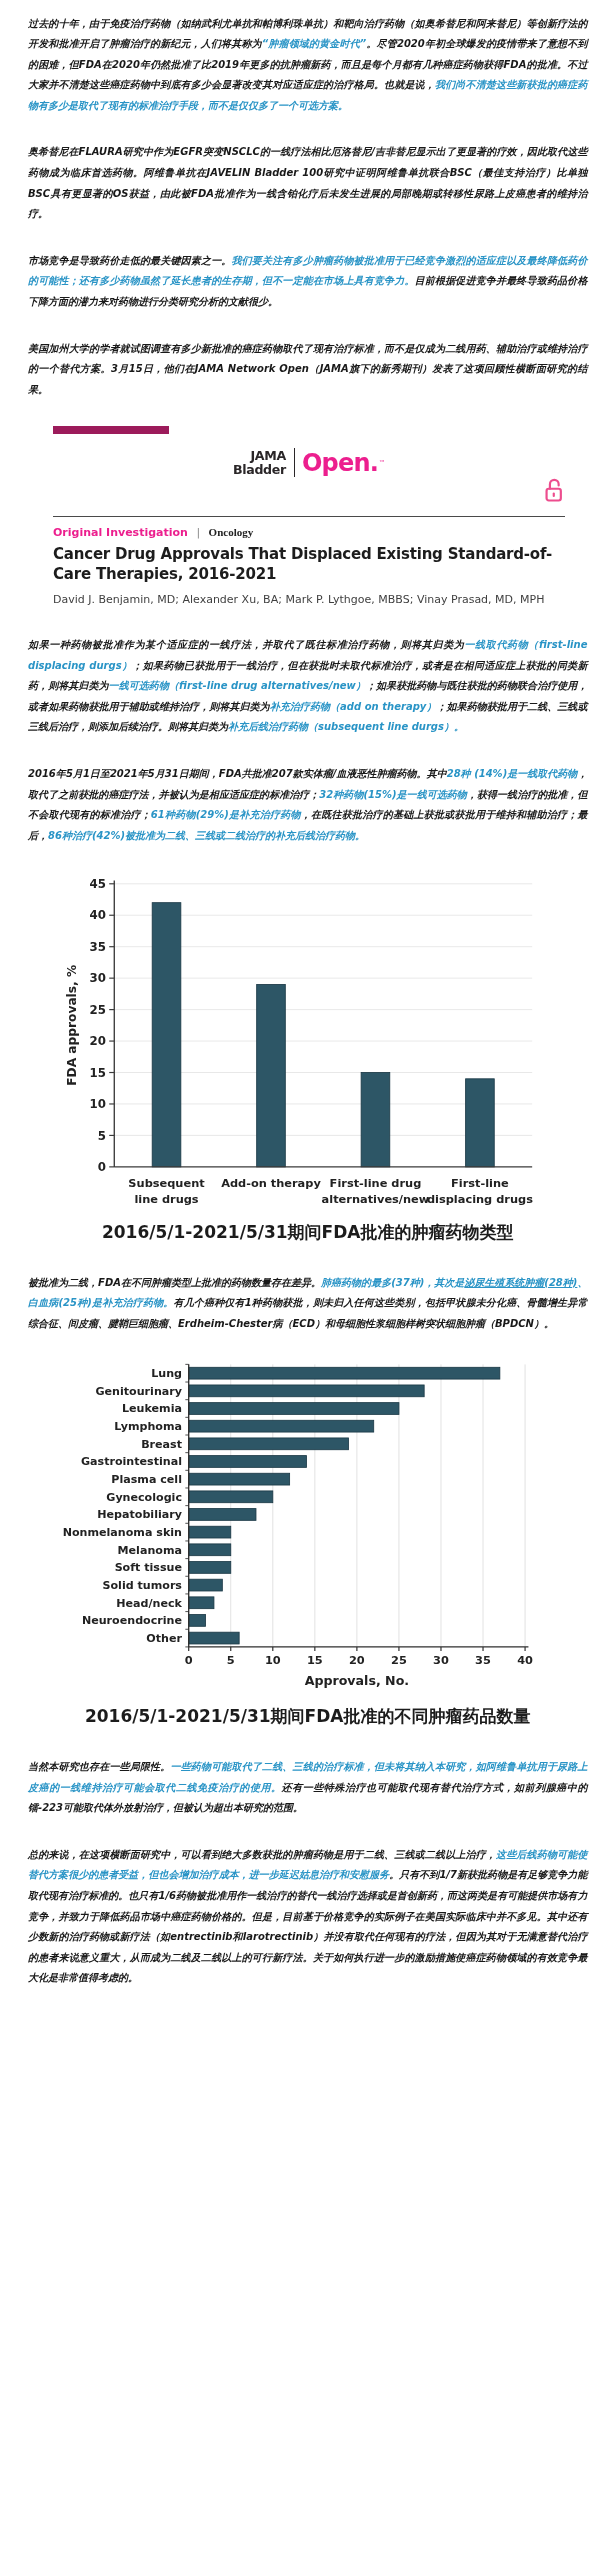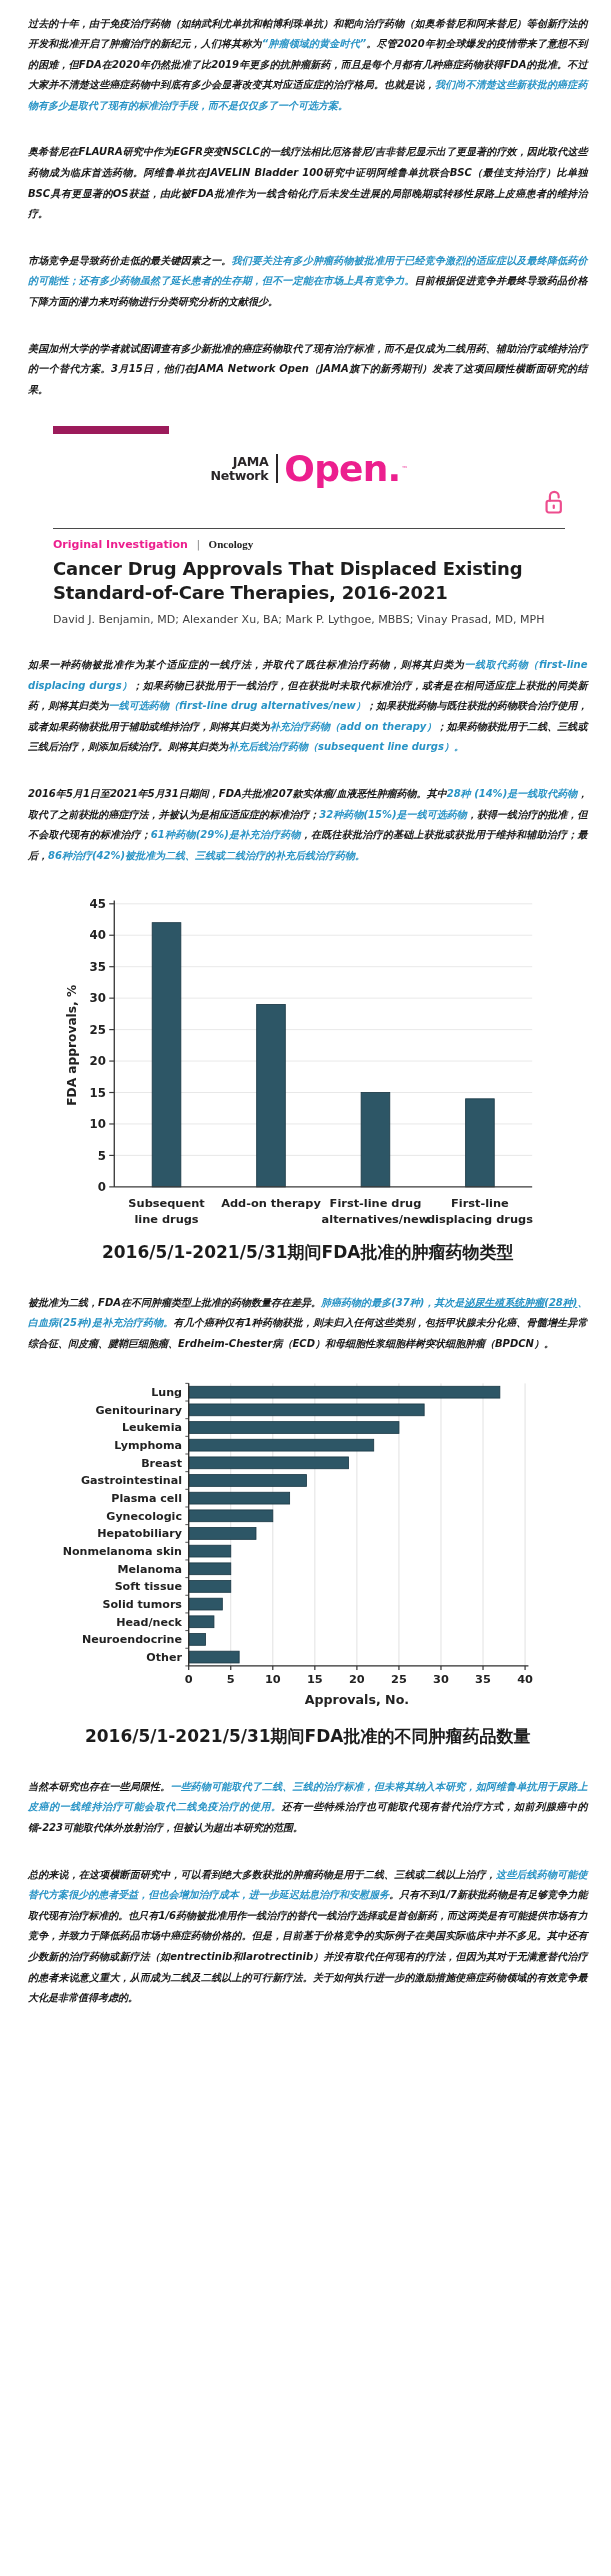--- a/index.html
+++ b/index.html
@@ -8,29 +8,29 @@
   .para{font-size:10px;line-height:2.06;color:#191919;text-align:justify;margin:0 0 26px 0;font-weight:600;font-style:italic;}
   .para .hl{color:#2994c6;font-weight:700;}
   .para .hl-u{text-decoration:underline;}
   
   .jama-card{margin:3.4px 22px 29px 25px;}
   .jama-topbar{width:116px;height:7.6px;background:#9c1b5b;margin-bottom:14.3px;}
   .jama-logo-row{display:flex;align-items:center;flex-direction:column;}
   .jama-logo{display:flex;align-items:center;}
   .jama-logo-stack span{display:block;text-align:right;font-size:12.6px;line-height:1.06;color:#2a2628;font-weight:600;letter-spacing:-0.3px;}
   .jama-logo-divider{width:1.7px;height:29px;background:#2a2628;margin:0 6.7px 0 7.6px;}
-  .jama-open{font-size:36px;font-weight:bold;color:#ec1f8e;letter-spacing:-0.8px;}
+  .jama-open{font-size:24px;font-weight:bold;color:#ec1f8e;letter-spacing:-0.8px;}
   .jama-tm{font-size:6.7px;color:#ec1f8e;vertical-align:top;margin-left:0.8px;}
   .jama-lock{margin-left:auto;margin-right:1.7px;}
   .jama-rule{border:none;border-top:1.7px solid #4a4a4a;margin:12.6px 0 9.3px 0;}
   .jama-cat{font-size:11px;margin-bottom:5.9px;}
   .jama-cat .cat-label{color:#ec1f8e;font-weight:bold;}
   .jama-cat .cat-sep{color:#8a8a8a;margin:0 5px;}
   .jama-cat .cat-section{color:#222;font-weight:bold;font-family:Liberation Serif, serif;}
-  .jama-title{font-size:18px;line-height:1.32;color:#1d1d1d;font-weight:bold;margin:0 0 8.4px 0;letter-spacing:-0.2px;}
+  .jama-title{font-size:15px;line-height:1.32;color:#1d1d1d;font-weight:bold;margin:0 0 8.4px 0;letter-spacing:-0.2px;}
   .jama-authors{font-size:11px;color:#3f3f3f;}
   
   .figure{margin:1.7px 0 3.4px 34px;}
   .fig-caption{text-align:center;font-size:17px;color:#1c1c1c;font-weight:600;margin:8.4px 0 29px 0;}
   svg text{font-family:"DejaVu Sans","Liberation Sans",sans-serif;}
 </style>
 </head>
 <body>
 
 <div class="content">
@@ -39,21 +39,21 @@
   <p class="para"><span>奥希替尼在FLAURA研究中作为EGFR突变NSCLC的一线疗法相比厄洛替尼/吉非替尼显示出了更显著的疗效，因此取代这些药物成为临床首选药物。阿维鲁单抗在JAVELIN Bladder 100研究中证明阿维鲁单抗联合BSC（最佳支持治疗）比单独BSC具有更显著的OS获益，由此被FDA批准作为一线含铂化疗后未发生进展的局部晚期或转移性尿路上皮癌患者的维持治疗。</span></p>
   <p class="para"><span>市场竞争是导致药价走低的最关键因素之一。</span><span class="hl">我们要关注有多少肿瘤药物被批准用于已经竞争激烈的适应症以及最终降低药价的可能性；还有多少药物虽然了延长患者的生存期，但不一定能在市场上具有竞争力。</span><span>目前根据促进竞争并最终导致药品价格下降方面的潜力来对药物进行分类研究分析的文献很少。</span></p>
   <p class="para"><span>美国加州大学的学者就试图调查有多少新批准的癌症药物取代了现有治疗标准，而不是仅成为二线用药、辅助治疗或维持治疗的一个替代方案。3月15日，他们在JAMA Network Open（JAMA旗下的新秀期刊）发表了这项回顾性横断面研究的结果。</span></p>
 
   <div class="jama-card">
     <div class="jama-topbar"></div>
     <div class="jama-logo-row">
       <div class="jama-logo">
         <div class="jama-logo-stack">
           <span>JAMA</span>
-          <span>Network</span>
+          <span>Bladder</span>
         </div>
         <div class="jama-logo-divider"></div>
         <span class="jama-open">Open.</span>
         <span class="jama-tm">™</span>
       </div>
       <svg class="jama-lock" width="19.4" height="26" viewBox="0 0 23 31">
         <path d="M7 14 V8.6 a5.2 5.2 0 0 1 10.4 0 V10" fill="none" stroke="#ed4d8e" stroke-width="2.6" stroke-linecap="round"></path>
         <rect x="3" y="14" width="17" height="14" rx="2.6" fill="none" stroke="#ed4d8e" stroke-width="2.6"></rect>
         <rect x="10.3" y="18.5" width="2.6" height="5.4" rx="1.3" fill="#ed4d8e"></rect>
       </svg>

